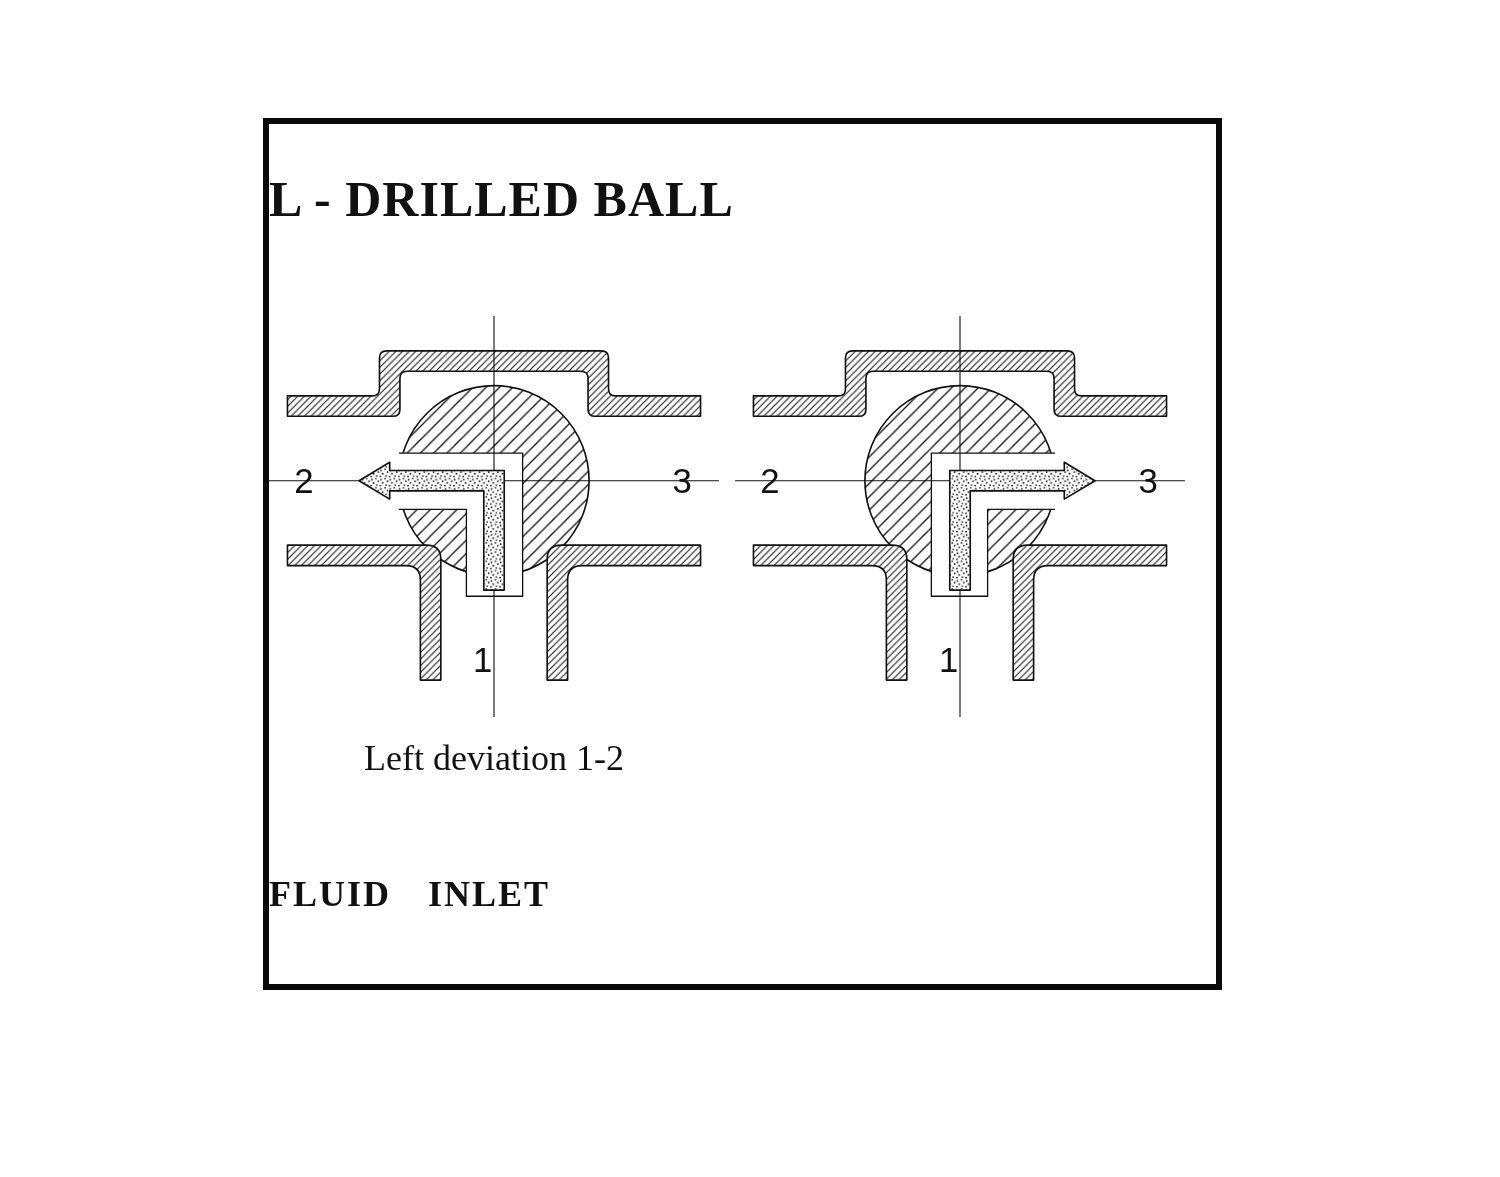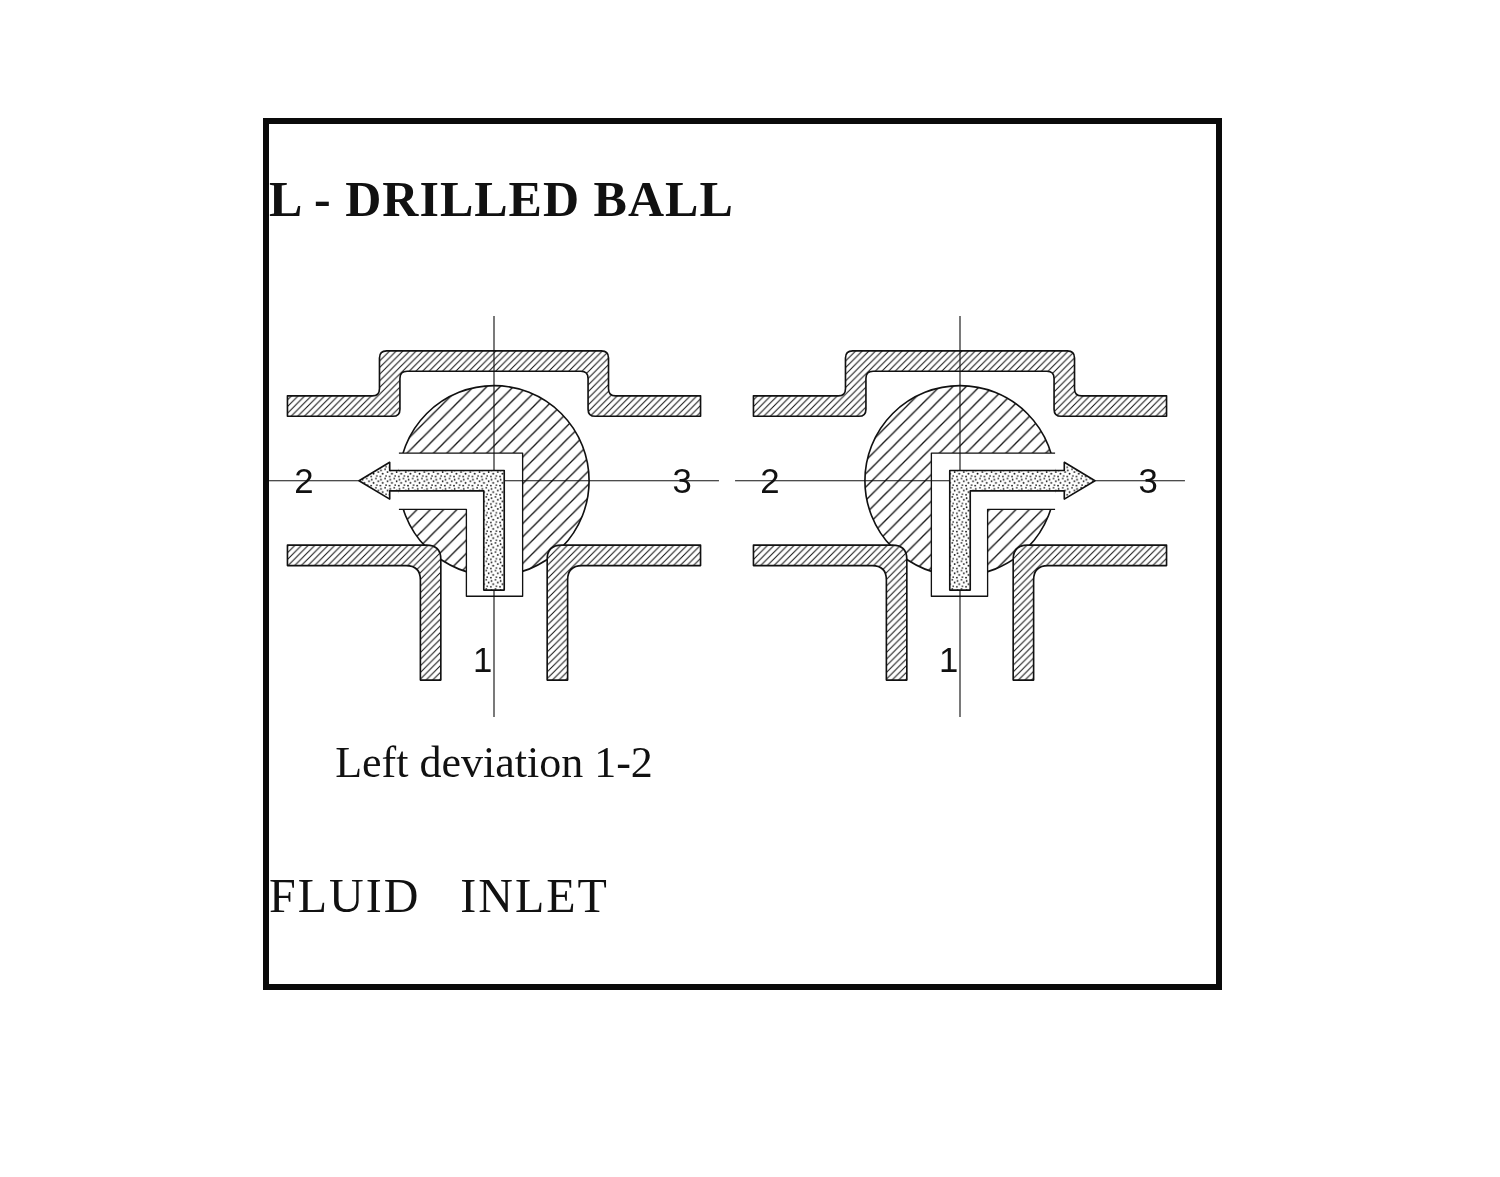--- a/index.html
+++ b/index.html
@@ -5,22 +5,22 @@
   html,body{margin:0;padding:0;background:#ffffff;width:1500px;height:1177px;overflow:hidden;}
   .page{position:relative;width:1500px;height:1177px;font-family:"Liberation Serif",serif;color:#111;background:#fff;}
   .frame{
     position:absolute;left:263px;top:118px;width:959px;height:872px;
     border:6px solid #0a0a0a;box-sizing:border-box;background:#fff;
     display:flex;flex-direction:column;align-items:flex-start;gap:40px;
   }
   .title{margin-top:46px;font-size:50px;font-weight:bold;letter-spacing:1px;white-space:nowrap;}
   .valves{display:flex;flex-direction:row;justify-content:center;gap:16px;margin-top:44px;}
   .valve-col{display:flex;flex-direction:column;align-items:center;}
-  .caption{margin-top:16px;font-size:44px;white-space:nowrap;}
-  .footer{margin-top:40px;font-size:48px;font-weight:normal;letter-spacing:2px;word-spacing:26px;white-space:nowrap;}
+  .caption{margin-top:16px;font-size:36px;white-space:nowrap;}
+  .footer{margin-top:54px;font-size:36px;font-weight:bold;letter-spacing:2px;word-spacing:26px;white-space:nowrap;}
   svg text{font-family:"Liberation Sans","DejaVu Sans",sans-serif;font-size:34px;fill:#111;}
 </style>
 </head>
 <body>
 
 <div class="page">
   <div class="frame">
 
     <div class="title">L - DRILLED BALL</div>
 

